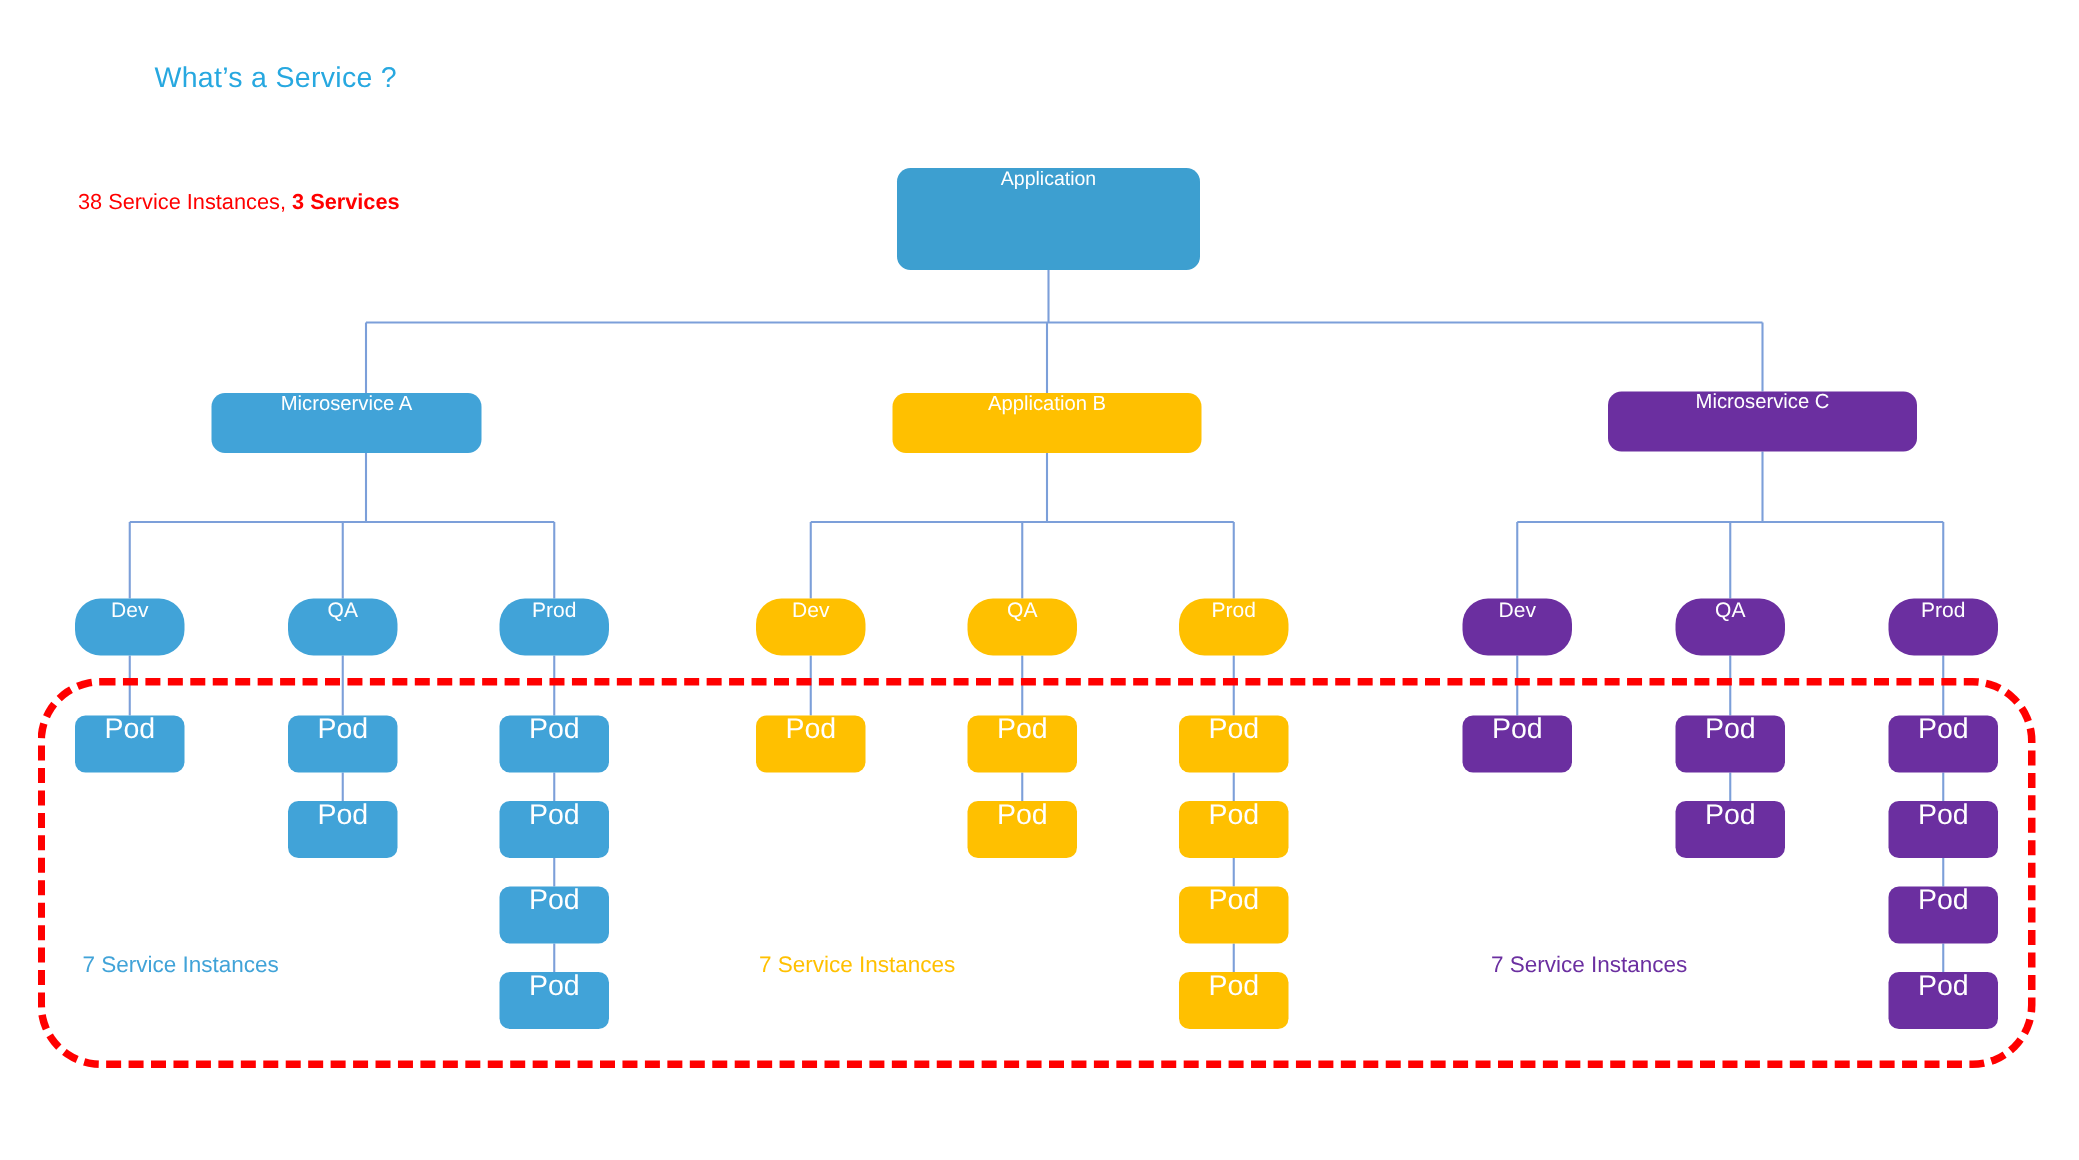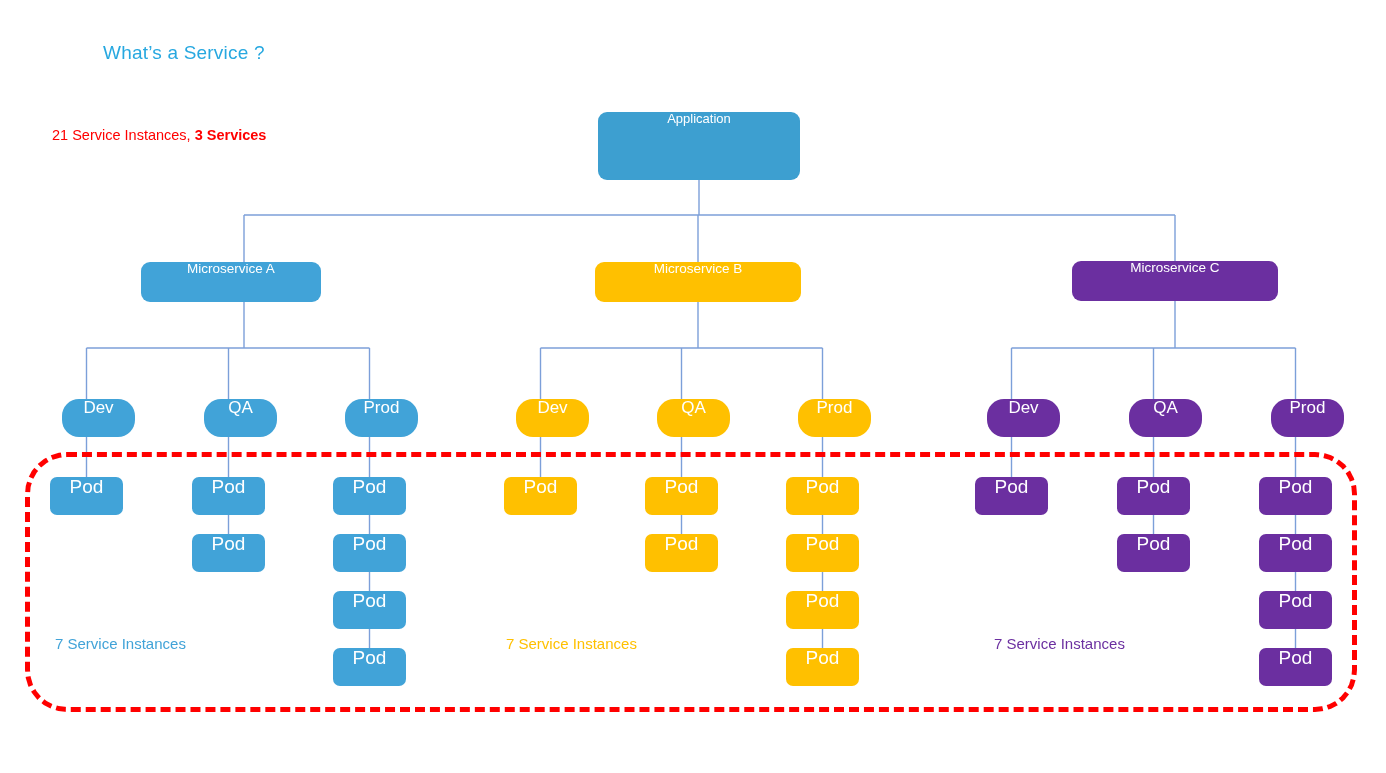--- a/index.html
+++ b/index.html
@@ -69,22 +69,21 @@
   .node.app {
     border-radius: 9px;
     font-size: 13px;
   }
   .node.micro {
     border-radius: 9px;
     font-size: 13.5px;
   }
   .node.env {
     border-radius: 17px;
-    font-size: 17px;
-    margin-left: 12px;
+    font-size: 14px;
   }
   .node.pod {
     border-radius: 7px;
     font-size: 19px;
   }
 
   
   #highlight {
     position: absolute;
     left: 25px;
@@ -98,21 +97,21 @@
   }
 </style>
 </head>
 <body>
 
 <div id="canvas">
 
   <div class="title">What’s a Service ?</div>
 
   <div class="summary">
-    <span>21 Service Instances, </span><span class="strong">3 Services</span>
+    <span>38 Service Instances, </span><span class="strong">3 Services</span>
   </div>
 
   <svg id="wires">
       <line x1="699" y1="180" x2="699" y2="215" stroke="#7C9FD9" stroke-width="1.4"></line>
       <line x1="244" y1="215" x2="1175" y2="215" stroke="#7C9FD9" stroke-width="1.4"></line>
       <line x1="244" y1="215" x2="244" y2="262" stroke="#7C9FD9" stroke-width="1.4"></line>
       <line x1="244" y1="302" x2="244" y2="348" stroke="#7C9FD9" stroke-width="1.4"></line>
       <line x1="86.5" y1="348" x2="369.5" y2="348" stroke="#7C9FD9" stroke-width="1.4"></line>
       <line x1="86.5" y1="348" x2="86.5" y2="399" stroke="#7C9FD9" stroke-width="1.4"></line>
       <line x1="86.5" y1="437" x2="86.5" y2="477" stroke="#7C9FD9" stroke-width="1.4"></line>
@@ -183,21 +182,21 @@
       <div class="node pod" style="left: 333px; top: 534px; width: 73px; height: 38px; background: rgb(65, 163, 216);">
         <span>Pod</span>
       </div>
       <div class="node pod" style="left: 333px; top: 591px; width: 73px; height: 38px; background: rgb(65, 163, 216);">
         <span>Pod</span>
       </div>
       <div class="node pod" style="left: 333px; top: 648px; width: 73px; height: 38px; background: rgb(65, 163, 216);">
         <span>Pod</span>
       </div>
       <div class="node micro" style="left: 595px; top: 262px; width: 206px; height: 40px; background: rgb(255, 192, 0);">
-        <span>Microservice B</span>
+        <span>Application B</span>
       </div>
       <div class="node env" style="left: 504px; top: 399px; width: 73px; height: 38px; background: rgb(255, 192, 0);">
         <span>Dev</span>
       </div>
       <div class="node pod" style="left: 504px; top: 477px; width: 73px; height: 38px; background: rgb(255, 192, 0);">
         <span>Pod</span>
       </div>
       <div class="node env" style="left: 645px; top: 399px; width: 73px; height: 38px; background: rgb(255, 192, 0);">
         <span>QA</span>
       </div>

